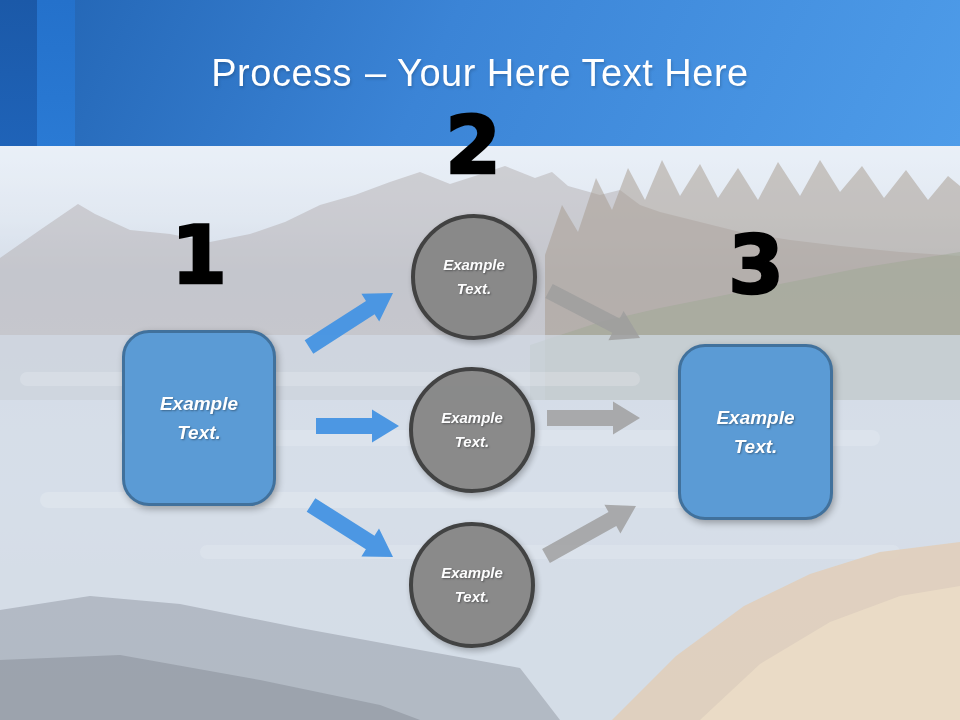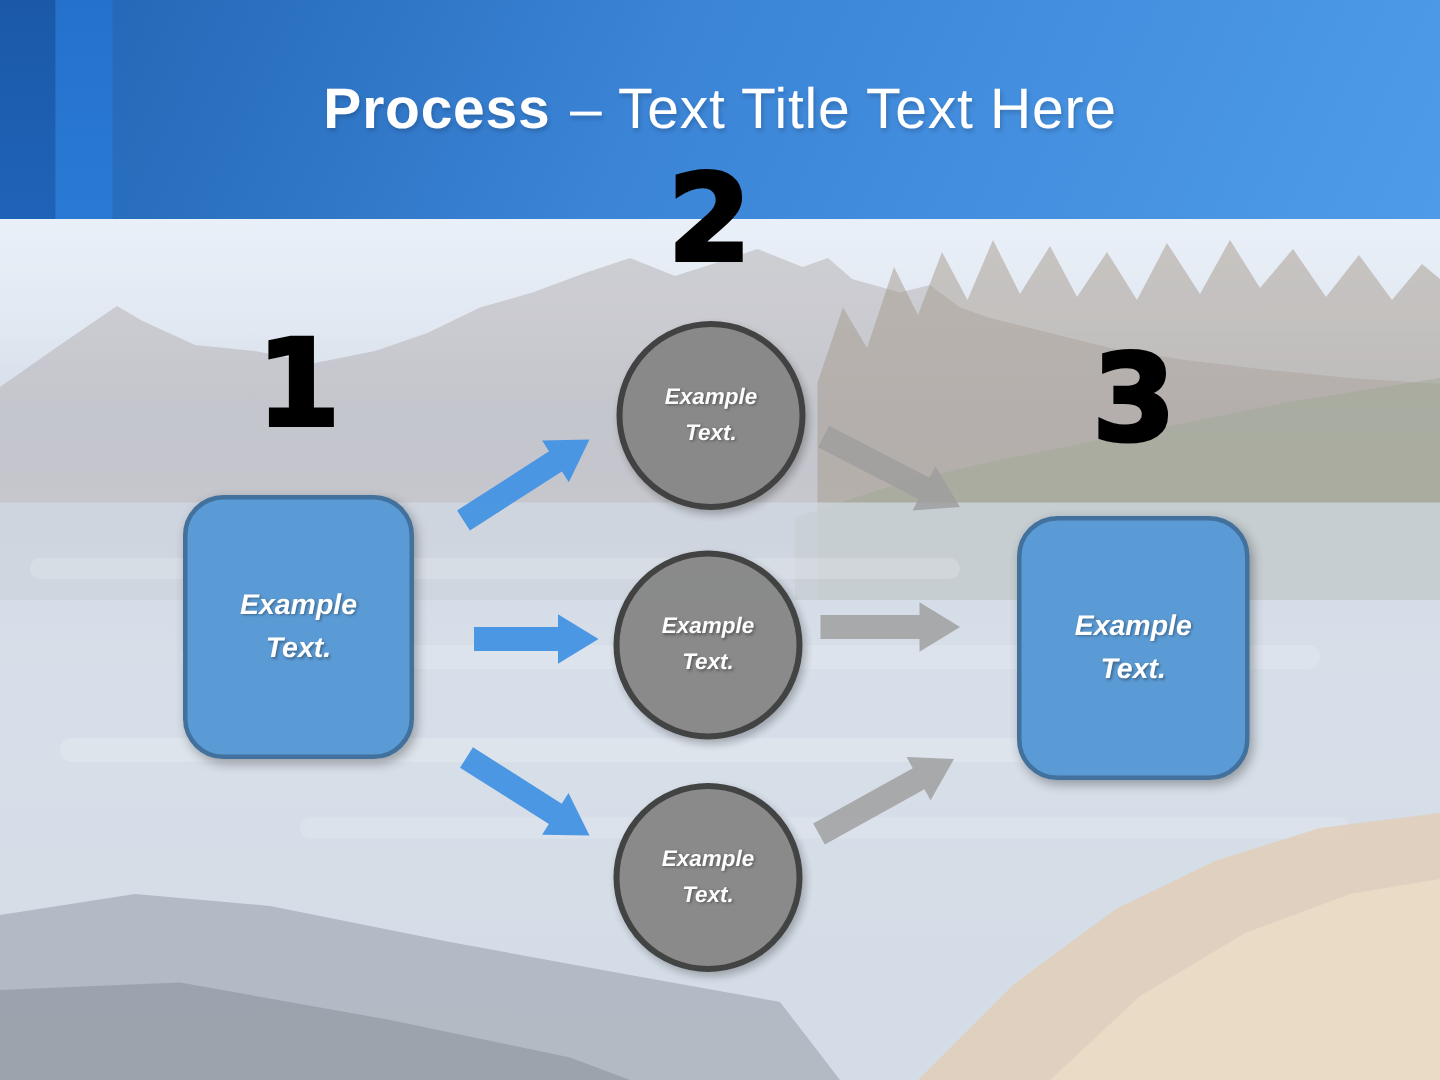--- a/index.html
+++ b/index.html
@@ -27,21 +27,21 @@
     position:absolute;top:0;left:37px;width:38px;height:146px;
     background:linear-gradient(180deg,var(--stripe_mid,#2471cb),#2a7ad4);
   }
   .title{
     position:absolute;top:52px;left:0;width:100%;
     text-align:center;color:var(--title_text,#fff);
     font-size:38px;letter-spacing:0.5px;
     text-shadow:1px 2px 3px rgba(0,0,0,0.18);
     white-space:nowrap;
   }
-  .title .emph{font-weight:700;margin-right:13px;}
+  .title .emph{font-weight:400;margin-right:13px;}
   .title .rest{font-weight:400;}
   
   .photo{position:absolute;top:146px;left:0;width:960px;height:574px;pointer-events:none;}
   
   .arrows{position:absolute;top:0;left:0;width:960px;height:720px;pointer-events:none;}
   .arrow.blue{fill:var(--arrow_blue,#4795e2);opacity:0.97;}
   .arrow.gray{fill:var(--arrow_gray,#9d9d9d);opacity:0.82;}
   
   .step-number{
     position:absolute;width:120px;text-align:center;
@@ -112,21 +112,21 @@
     <polygon fill="#ddbf9f" opacity="0.85" points="612,720 676,656 744,606 810,574 880,552 960,542 960,720"></polygon>
     <polygon fill="#ecd4b4" opacity="0.8" points="700,720 760,664 830,622 900,596 960,586 960,720"></polygon>
 
     <rect x="0" y="146" width="960" height="574" fill="#eef3fa" opacity="0.28"></rect>
   </svg>
 
   <div class="header">
     <div class="stripe-dark"></div>
     <div class="stripe-mid"></div>
     <div class="title">
-      <span class="emph">Process</span><span class="rest">– Text Title Text Here</span>
+      <span class="emph">Process</span><span class="rest">– Your Here Text Here</span>
     </div>
   </div>
 
   <svg class="arrows" viewBox="0 0 960 720" aria-hidden="true">
     <polygon class="arrow blue" points="313.3,353.7 374.6,314.3 379.2,321.5 393.0,293.0 361.4,293.7 366.0,300.9 304.7,340.3"></polygon>
     <polygon class="arrow blue" points="316.0,434.0 372.0,434.0 372.0,442.5 399.0,426.0 372.0,409.5 372.0,418.0 316.0,418.0"></polygon>
     <polygon class="arrow blue" points="306.7,511.8 365.9,549.3 361.4,556.5 393.0,557.0 379.0,528.6 374.5,535.8 315.3,498.2"></polygon>
     <polygon class="arrow gray" points="545.3,298.1 612.3,332.7 608.4,340.3 640.0,338.0 623.6,310.9 619.7,318.5 552.7,283.9"></polygon>
     <polygon class="arrow gray" points="547.0,426.0 613.0,426.0 613.0,434.5 640.0,418.0 613.0,401.5 613.0,410.0 547.0,410.0"></polygon>
     <polygon class="arrow gray" points="549.9,563.0 616.3,526.1 620.4,533.5 636.0,506.0 604.4,504.7 608.5,512.1 542.1,549.0"></polygon>

